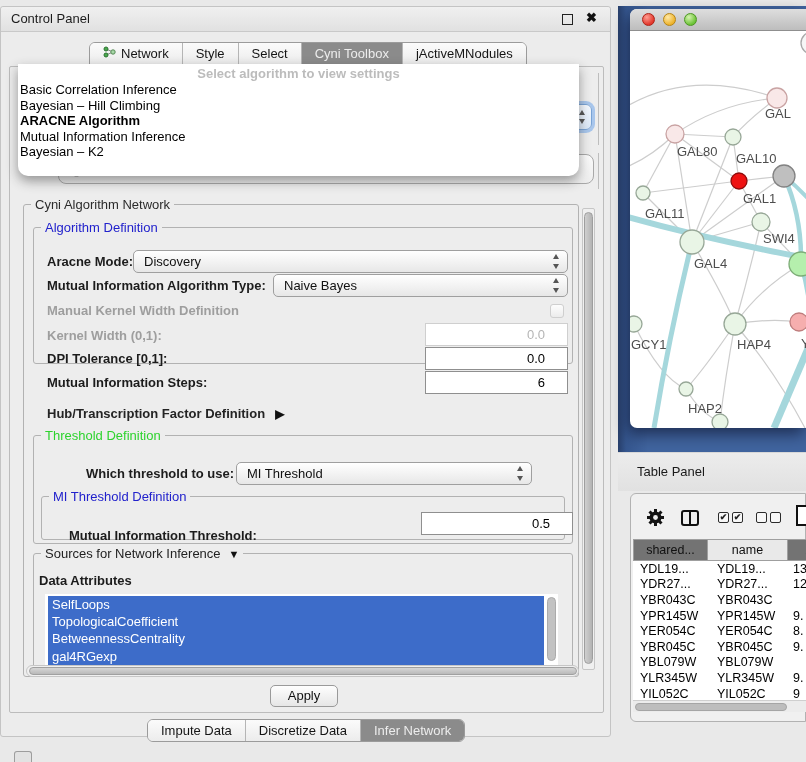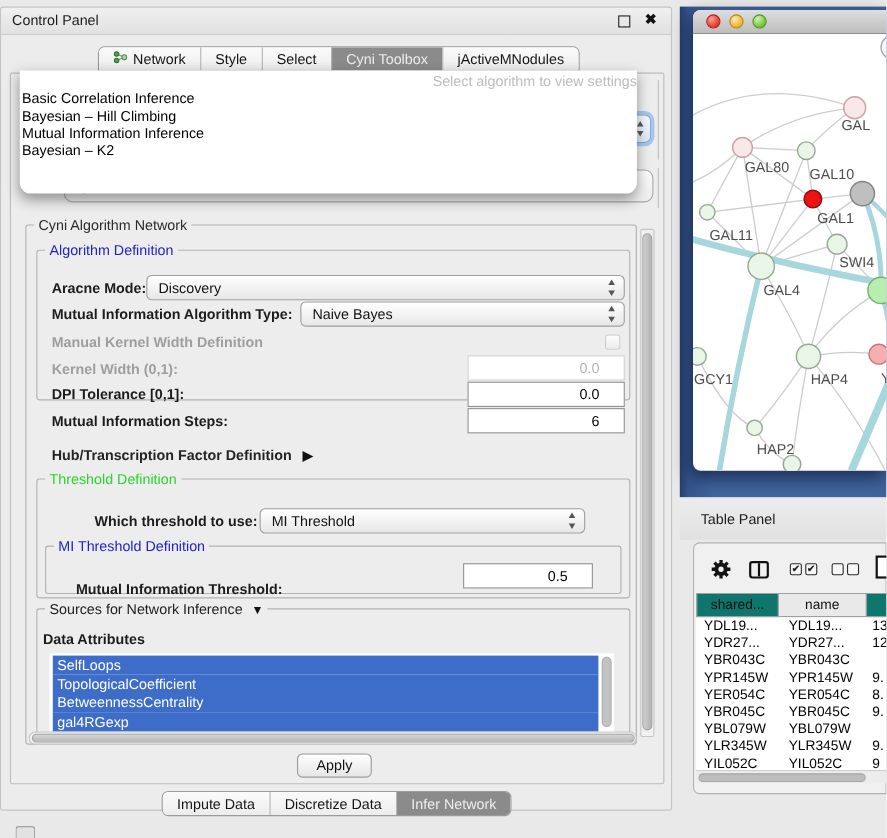--- a/index.html
+++ b/index.html
@@ -43,21 +43,21 @@
                   box-shadow:0 0 0 3px rgba(100,160,235,.5); z-index:1; box-sizing:border-box; }
   .tri-up { position:absolute; left:5px; top:5px; width:0; height:0;
             border-left:3.5px solid transparent; border-right:3.5px solid transparent; border-bottom:5px solid #555; }
   .tri-dn { position:absolute; left:5px; bottom:5px; width:0; height:0;
             border-left:3.5px solid transparent; border-right:3.5px solid transparent; border-top:5px solid #555; }
 
   
   .popup { position:absolute; left:17px; top:57px; width:561px; height:112px; background:#fff;
            border-radius:0 0 10px 10px; box-shadow:0 5px 12px rgba(40,40,40,.45); z-index:40;
            padding-top:2px; box-sizing:border-box; }
-  .pp-ph { text-align:right; font-size:13px; color:#bcbcbc; height:16px; line-height:16px; }
+  .pp-ph { text-align:center; font-size:13px; color:#bcbcbc; height:16px; line-height:16px;font-weight:bold; }
   .pp-item { font-size:13px; color:#000; height:15.5px; line-height:15.5px; padding-left:2px; white-space:nowrap; }
   .pp-item.sel { font-weight:bold; }
 
   
   .grp { position:absolute; border:1px solid #b2b2b2; border-radius:3px; box-sizing:border-box; z-index:2; }
   .grp-title { position:absolute; top:-8px; left:7px; background:#ededed; padding:0 4px; font-size:13px;
                line-height:15px; white-space:nowrap; }
   #settings-grp { left:22px; top:197px; width:556px; height:473px; }
   #settings-grp>.grp-title { color:#2b2b2b; }
   #algo-grp { left:32px; top:220px; width:540px; height:137px; }
@@ -95,21 +95,21 @@
   #cmb-mitype { left:272px; top:267px; width:295px; }
   #cmb-which  { left:235px; top:455px; width:296px; }
 
   .nfield { position:absolute; height:23px; background:#fff; border:1px solid #8f8f8f; box-sizing:border-box;
             font-size:13px; color:#000; display:flex; align-items:center; justify-content:flex-end;
             padding-right:22px; z-index:3; }
   .nfield.dis { border-color:#cfcfcf; color:#b5b5b5; }
   #fld-kernel { left:424px; top:316px; width:143px; }
   #fld-dpi    { left:424px; top:340px; width:143px; }
   #fld-steps  { left:424px; top:364px; width:143px; }
-  #fld-mithr  { left:420px; top:505px; width:118px; }
+  #fld-mithr  { left:420px; top:505px; width:152px; }
 
   .checkbox { position:absolute; width:14px; height:14px; border:1px solid #cfcfcf; border-radius:3px;
               background:linear-gradient(#fdfdfd,#ececec); box-sizing:border-box; z-index:3; }
   #chk-manual { left:549px; top:297px; }
 
   #attr-list { position:absolute; left:44px; top:587px; width:513px; height:73px; background:#fff;
                padding:2px 14px 2px 3px; box-sizing:border-box; z-index:3; }
   .attr-item { height:17.2px; line-height:17.2px; background:#3d6cc9; color:#fff; font-size:13px;
                padding-left:4px; white-space:nowrap; }
   .list-sb { position:absolute; right:2px; top:3px; width:9px; height:64px; background:#c2c2c2;
@@ -160,21 +160,21 @@
            color:#222; font-weight:bold; }
   #cb1 { left:718px; } #cb2 { left:732px; } #cb3 { left:756px; } #cb4 { left:770px; }
   .doc-ic { position:absolute; left:796px; top:505px; width:16px; height:21px; border:2px solid #111;
             background:#fff; box-sizing:border-box; }
 
   .dtable { position:absolute; left:633px; top:539px; width:173px; height:161px; overflow:hidden; background:#fff; }
   .thead { display:flex; height:22px; }
   .th { box-sizing:border-box; border:1px solid #9f9f9f; border-left:none; font-size:12.5px;
         display:flex; align-items:center; justify-content:center; color:#111; flex:none; }
   .th.first { border-left:1px solid #9f9f9f; }
-  .th.hl { background:#0f766e; }
+  .th.hl { background:#737373; }
   .th.plain { background:#e9e9e9; }
   .trow { display:flex; height:15.6px; font-size:12.5px; }
   .td { box-sizing:border-box; white-space:nowrap; overflow:hidden; display:flex; align-items:center;
         color:#000; flex:none; }
   #tbl-hsb { position:absolute; left:633px; top:700px; width:173px; height:12px; background:#ececec;
              border-top:1px solid #cfcfcf; box-sizing:border-box; }
   #tbl-hsb .thumb { position:absolute; top:2px; left:2px; width:152px; height:8px; background:#bdbdbd;
                     border-radius:4px; border:1px solid #a5a5a5; box-sizing:border-box; }
 </style>
 </head>
@@ -223,20 +223,21 @@
         <div class="tab">
           <span>jActiveMNodules</span>
         </div>
       </div>
 
     <div class="popup">
       <div class="pp-ph">Select algorithm to view settings</div>
       <div id="pp-items">
           <div class="pp-item">Basic Correlation Inference</div>
           <div class="pp-item">Bayesian – Hill Climbing</div>
+          <div class="pp-item sel">ARACNE Algorithm</div>
           <div class="pp-item">Mutual Information Inference</div>
           <div class="pp-item">Bayesian – K2</div>
         </div>
     </div>
 
     <div class="grp" id="settings-grp">
       <span class="grp-title">Cyni Algorithm Network</span>
     </div>
     <div class="grp" id="algo-grp">
       <span class="grp-title">Algorithm Definition</span>

